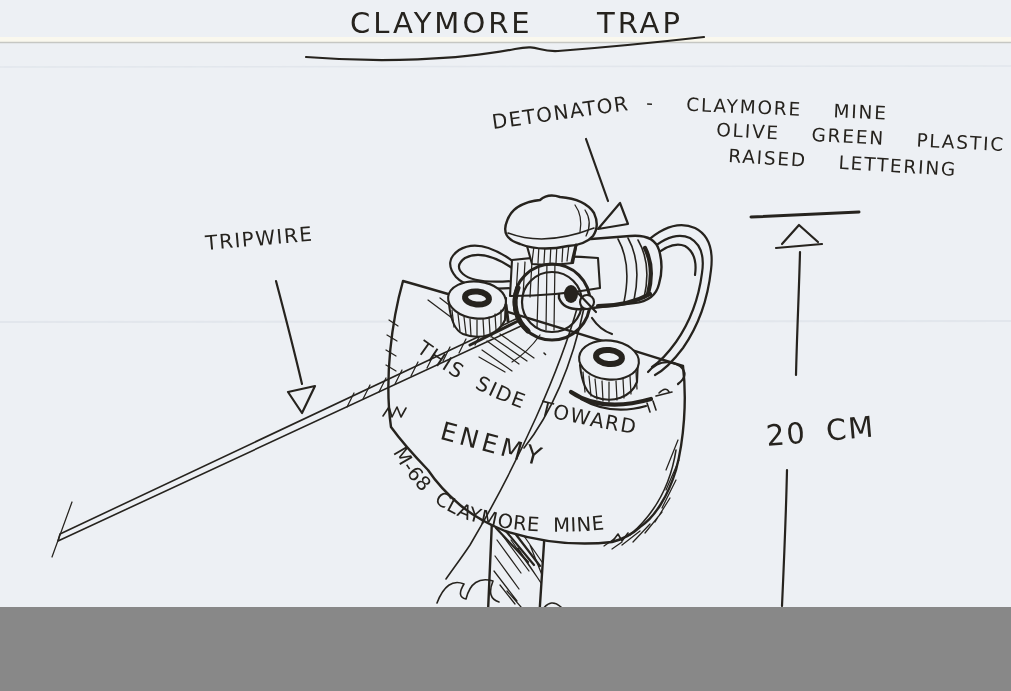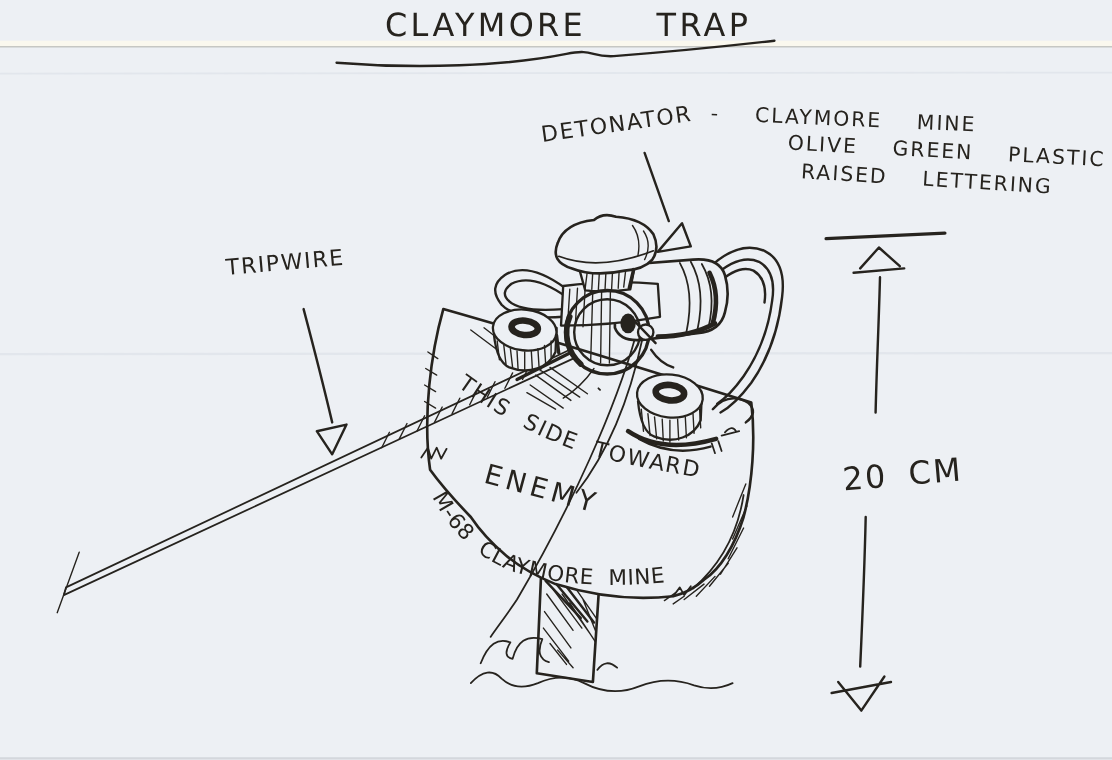--- a/index.html
+++ b/index.html
@@ -1,20 +1,20 @@
 <!DOCTYPE html>
 <html style="--paper: #edf0f4; --ink: #26231e; --rule-band: #faf8ee; --rule-edge: #c6c7c3; --rule-faint: #dfe4ea;"><head>
 <meta charset="utf-8">
 <style>
   :root{
     --paper:#edf0f4; --ink:#26231e; --rule-band:#faf8ee;
     --rule-edge:#c6c7c3; --rule-faint:#dfe4ea;
   }
   html,body{margin:0;padding:0;background:#888;}
-  .page{position:relative;width:1011px;height:691px;background:var(--paper);overflow:hidden;}
+  .page{position:relative;width:1011px;height:607px;background:var(--paper);overflow:hidden;}
   svg{position:absolute;left:0;top:0;display:block;}
   
   .k1{stroke:var(--ink);stroke-width:1.25;fill:none;stroke-linecap:round;stroke-linejoin:round}
   .k15{stroke:var(--ink);stroke-width:1.6;fill:none;stroke-linecap:round;stroke-linejoin:round}
   .k2{stroke:var(--ink);stroke-width:2.2;fill:none;stroke-linecap:round;stroke-linejoin:round}
   .k3{stroke:var(--ink);stroke-width:3;fill:none;stroke-linecap:round;stroke-linejoin:round}
   .k4{stroke:var(--ink);stroke-width:4.2;fill:none;stroke-linecap:round;stroke-linejoin:round}
   .fillw{fill:var(--paper);stroke:var(--ink);stroke-width:2.4;stroke-linecap:round;stroke-linejoin:round}
   .fillw2{fill:var(--paper);stroke:var(--ink);stroke-width:2.1;stroke-linecap:round;stroke-linejoin:round}
   .dark{fill:var(--ink);stroke:none}

